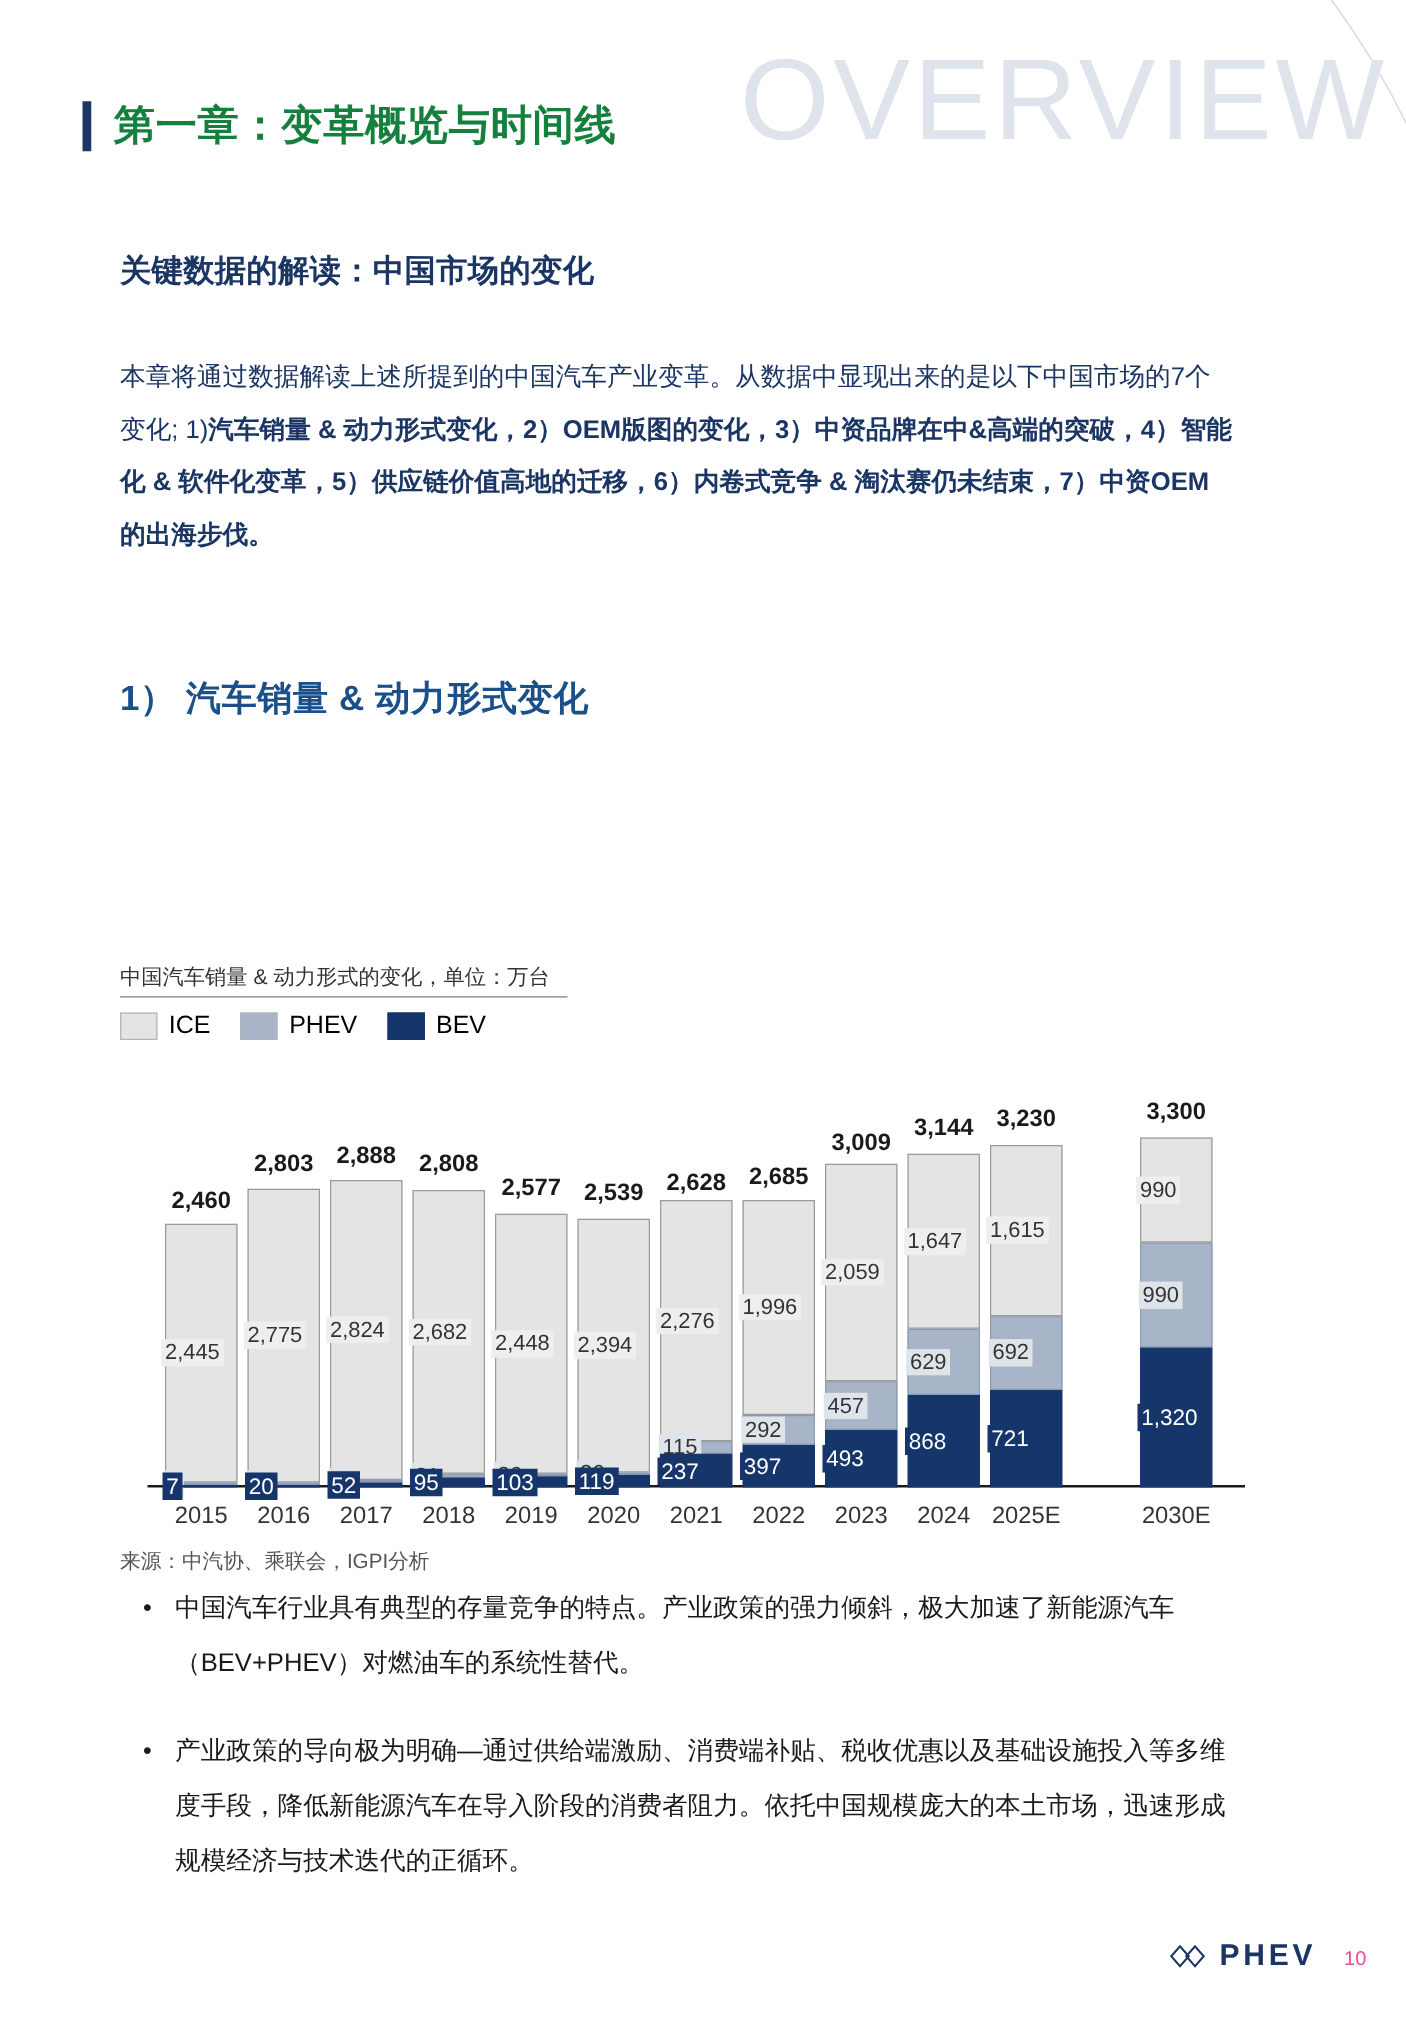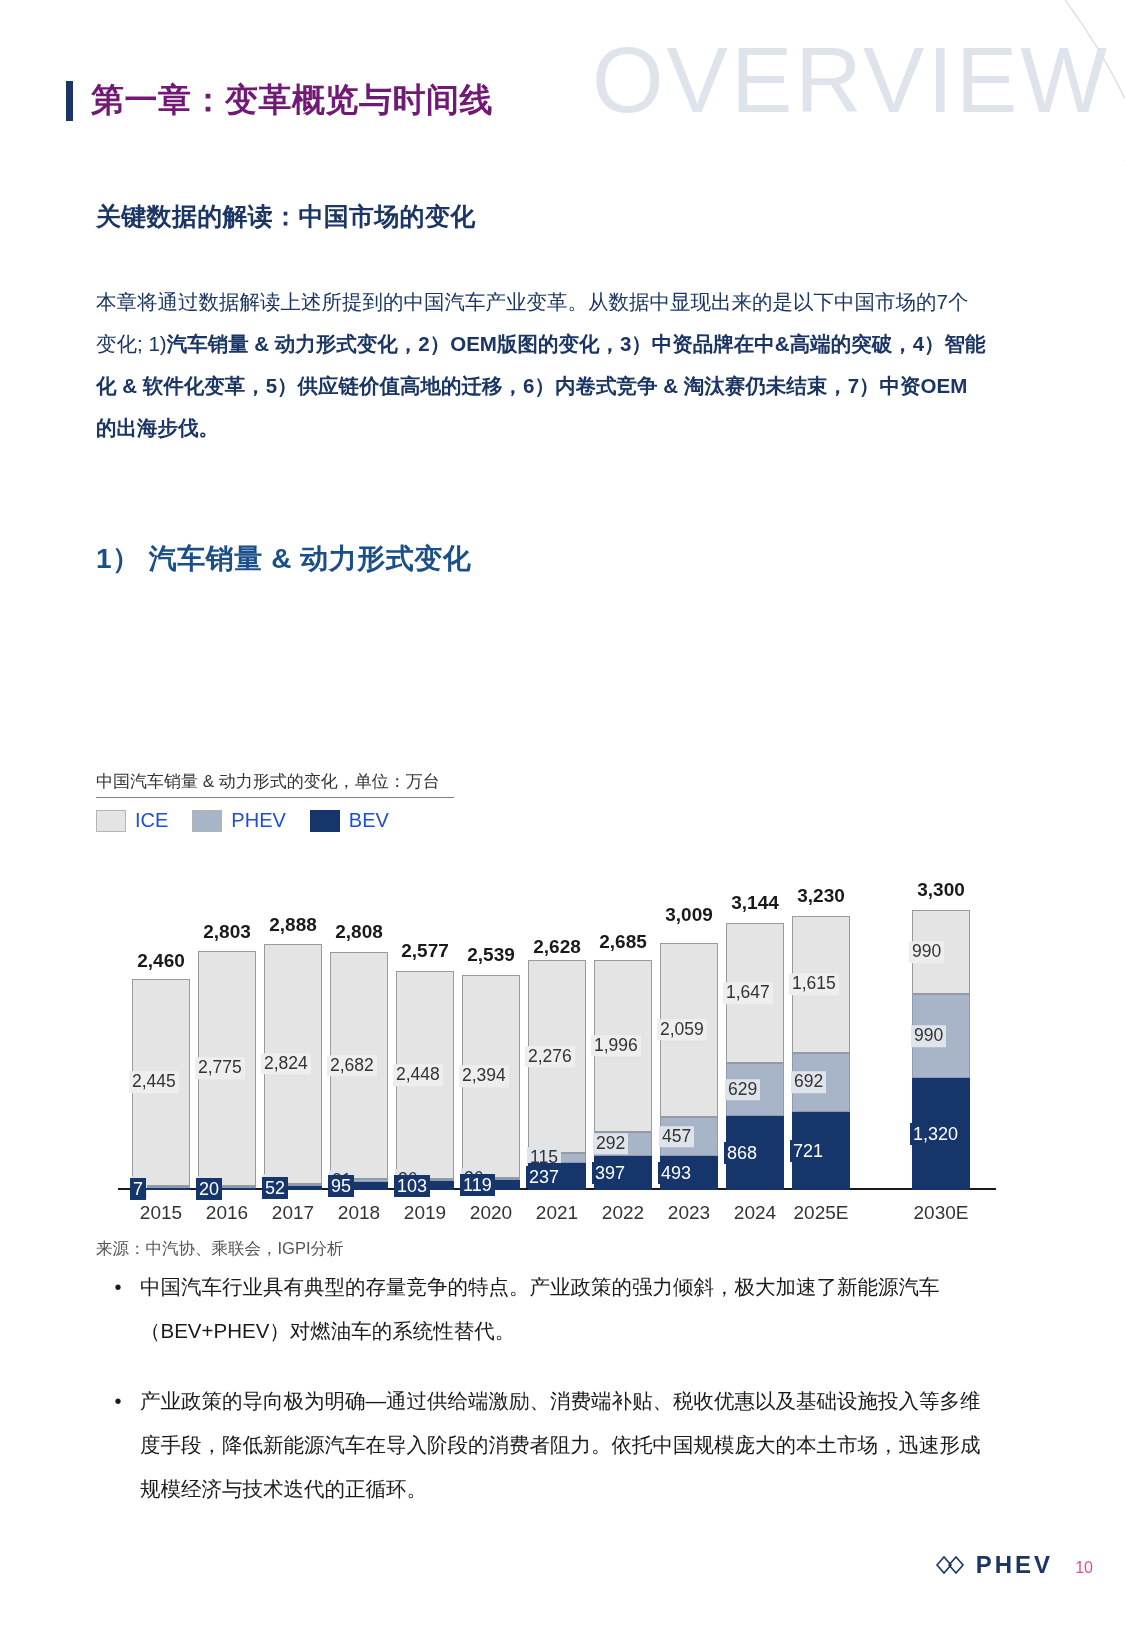--- a/index.html
+++ b/index.html
@@ -44,21 +44,21 @@
     z-index: 3;
   }
   #chapter-bar {
     width: 7px; height: 40px;
     background: #1b3664;
     margin-right: 18px;
   }
   #chapter-title {
     font-size: 33px;
     font-weight: bold;
-    color: #701a75;
+    color: #15803d;
     letter-spacing: 0.5px;
     white-space: nowrap;
   }
 
   
   .content { position: absolute; left: 96px; width: 940px; z-index: 3; }
 
   #section-subtitle {
     top: 200px;
     font-size: 25px;
@@ -104,21 +104,21 @@
     padding-right: 14px;
   }
 
   #legend {
     display: flex; align-items: center;
     margin-top: 11px;
     gap: 11px;
   }
   .legend-item { display: flex; align-items: center; gap: 9px; margin-right: 13px; }
   .legend-swatch { width: 30px; height: 22px; border: 1px solid #b4b4b4; }
-  .legend-label { font-size: 20px; color: #1d4ed8; }
+  .legend-label { font-size: 20px; color: #000000; }
 
   #plot {
     position: relative;
     margin-top: 18px;
     width: 900px;
     height: 340px;
   }
   #baseline {
     position: absolute;
     left: 22px; right: 0; bottom: 0;
@@ -394,21 +394,21 @@
           </div>
           <div class="bar-col" style="left: 564px;">
             <div class="total-lab" style="bottom: 264.309px;">3,009</div>
             <div class="stack">
               <div class="seg seg-ice" style="height: 174.703px;">
                 <span class="seg-lab lab-ice">2,059</span>
               </div>
               <div class="seg seg-phev" style="height: 38.7758px;">
                 <span class="seg-lab lab-phev">457</span>
               </div>
-              <div class="seg seg-bev" style="height: 34px;">
+              <div class="seg seg-bev" style="height: 46px;">
                 <span class="seg-lab lab-bev">493</span>
               </div>
             </div>
           </div>
           <div class="bar-col" style="left: 630px;">
             <div class="total-lab" style="bottom: 275.764px;">3,144</div>
             <div class="stack">
               <div class="seg seg-ice" style="height: 139.745px;">
                 <span class="seg-lab lab-ice">1,647</span>
               </div>

